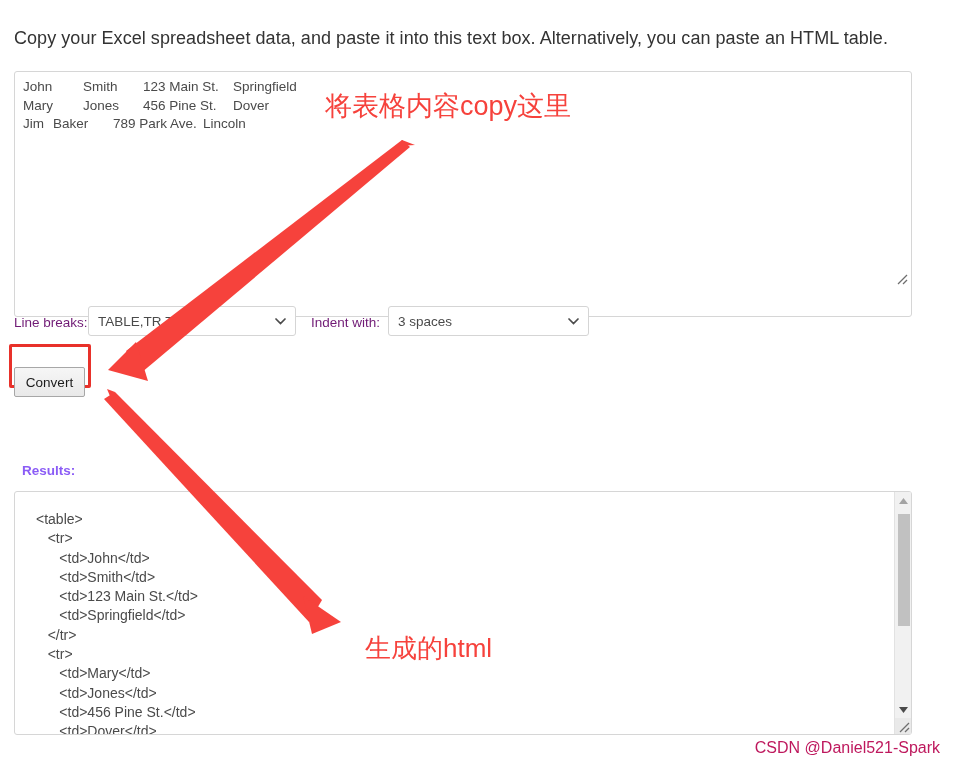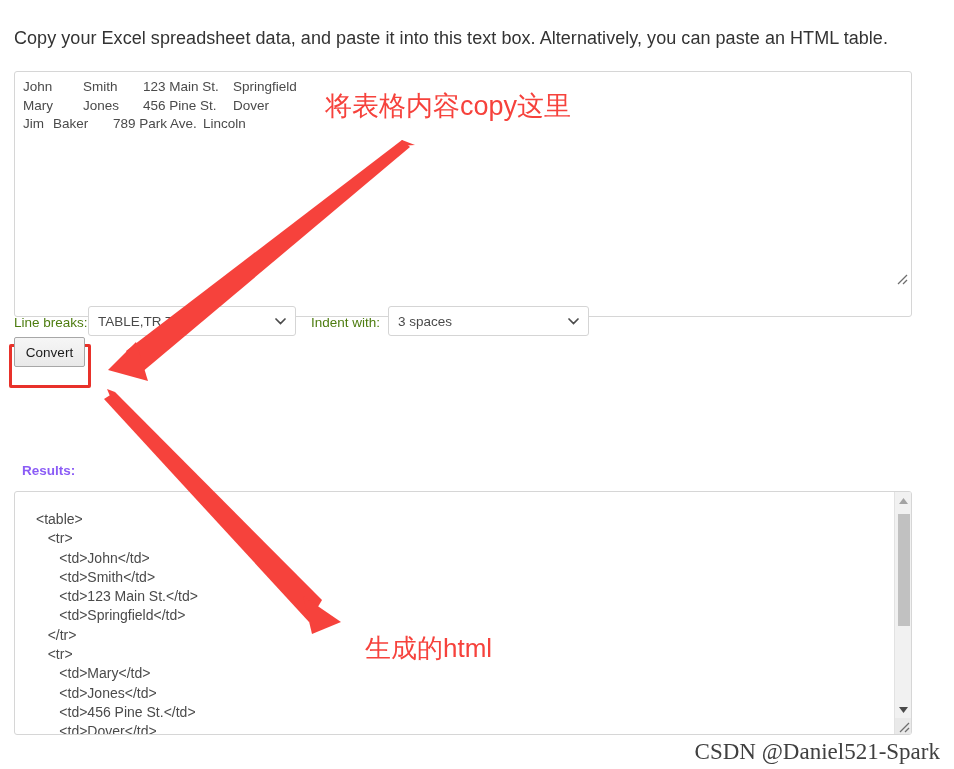--- a/index.html
+++ b/index.html
@@ -52,21 +52,21 @@
     width: 14px; height: 14px;
     pointer-events: none;
   }
   .resize-handle svg { display: block; }
 
   
   .ctrl-row { position: absolute; left: 0; top: 306px; height: 32px; }
   .lbl {
     position: absolute;
     font-size: 13.5px;
-    color: #4d7c0f;
+    color: #701a75;
     top: 9px;
     white-space: nowrap;
   }
   .lbl-linebreaks { left: 14px; }
   .lbl-indent { left: 311px; }
 
   .sel {
     position: absolute;
     top: 0;
     height: 30px;
@@ -91,21 +91,21 @@
   
   .convert-wrap {
     position: absolute;
     left: 9px; top: 344px;
     width: 82px; height: 44px;
     border: 3px solid #e8312a;
     border-radius: 2px;
   }
   .convert-btn {
     position: absolute;
-    left: 14px; top: 337px;
+    left: 14px; top: 367px;
     width: 71px; height: 30px;
     background: linear-gradient(#f6f6f6, #e9e9e9);
     border: 1px solid #a7a7a7;
     border-radius: 2px;
     font-family: "Liberation Sans", sans-serif;
     font-size: 13.5px;
     color: #1b1b1b;
     cursor: pointer;
     padding: 0;
   }
@@ -184,24 +184,23 @@
     position: absolute;
     left: 0; top: 0;
     width: 954px; height: 769px;
     pointer-events: none;
   }
 
   
   .watermark {
     position: absolute;
     right: 14px; top: 739px;
-    font-size: 23px;
-    color: #404040;
+    font-size: 16px;
+    color: #be185d;
     white-space: nowrap;
-    font-family: Liberation Serif, serif;
   }
 </style>
 </head>
 <body>
 
 <div id="page">
 
   <div class="intro">Copy your Excel spreadsheet data, and paste it into this text box. Alternatively, you can paste an HTML table.</div>
 
   <textarea class="input-box" spellcheck="false" placeholder="" style="">John	Smith	123 Main St.	Springfield

